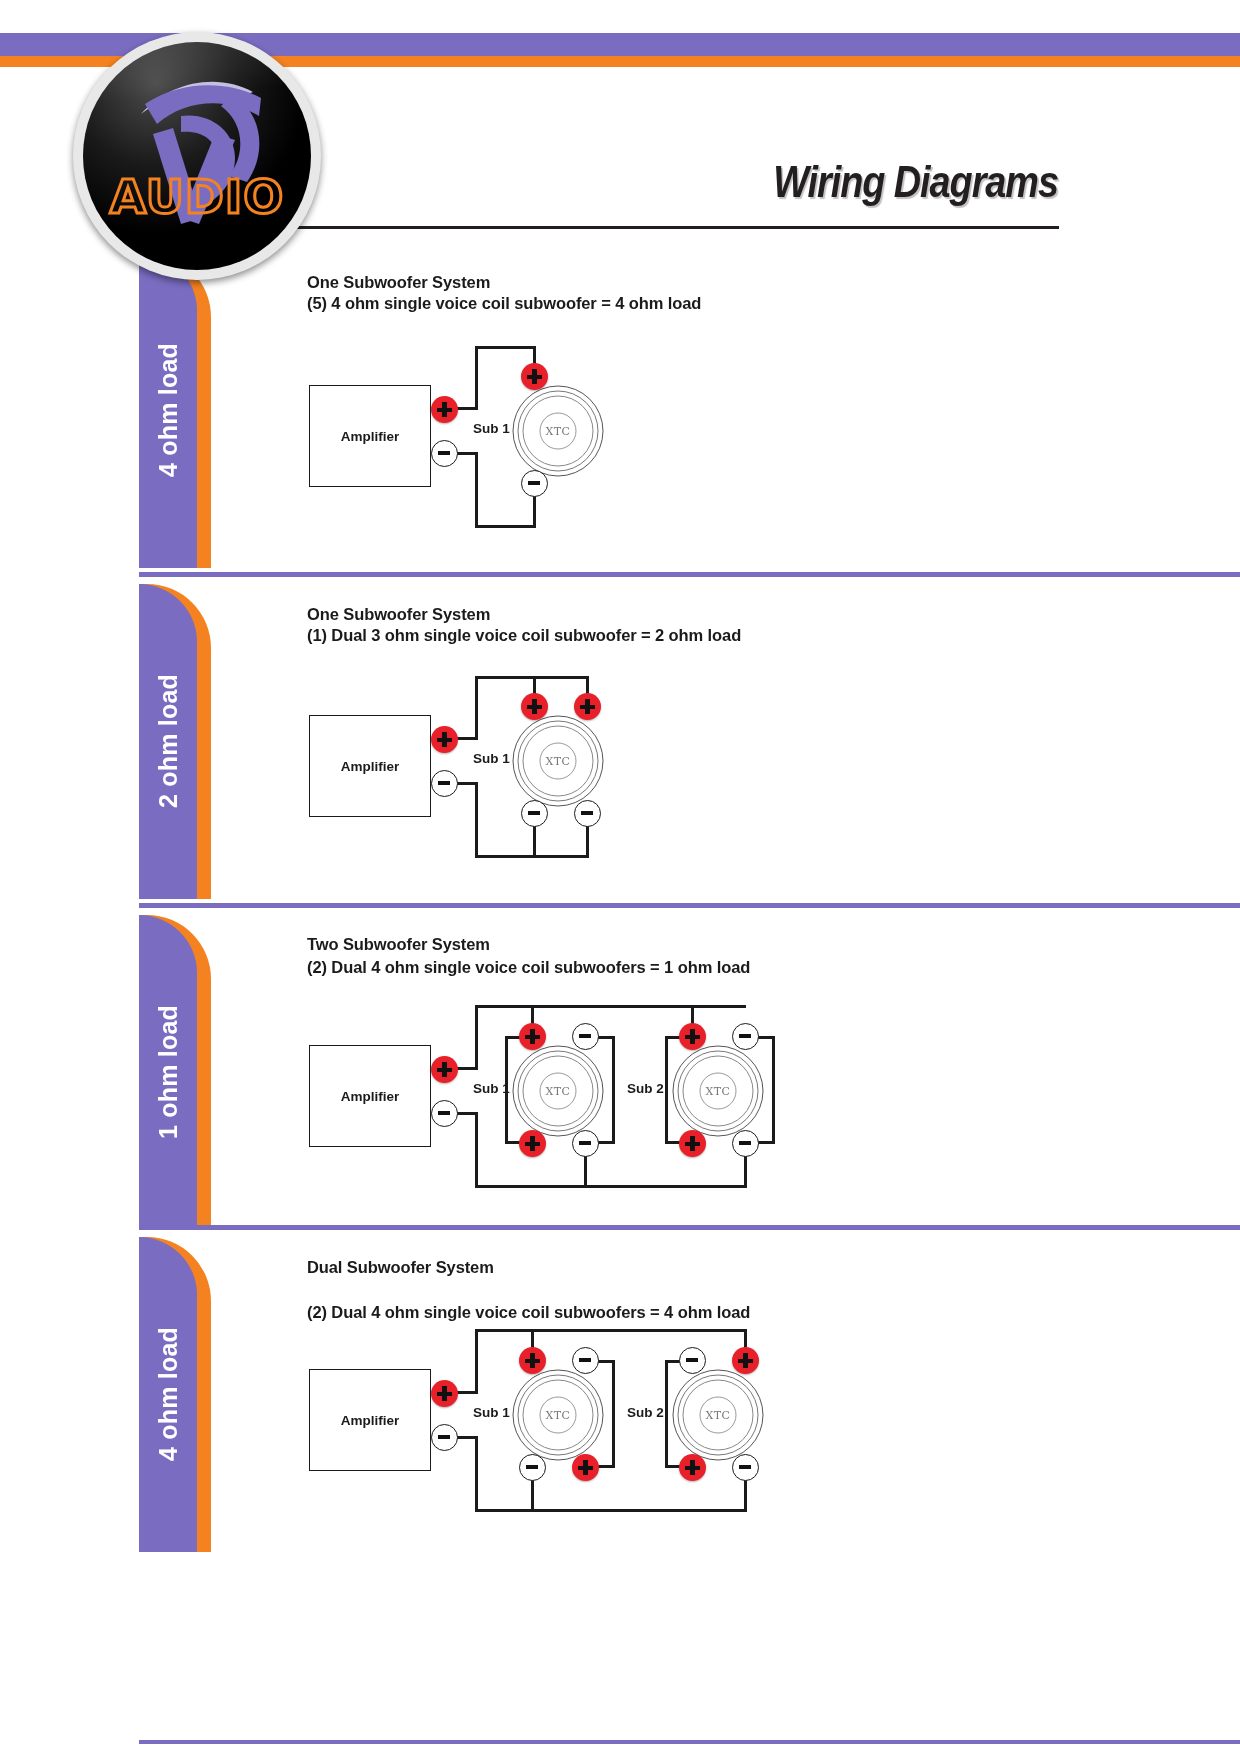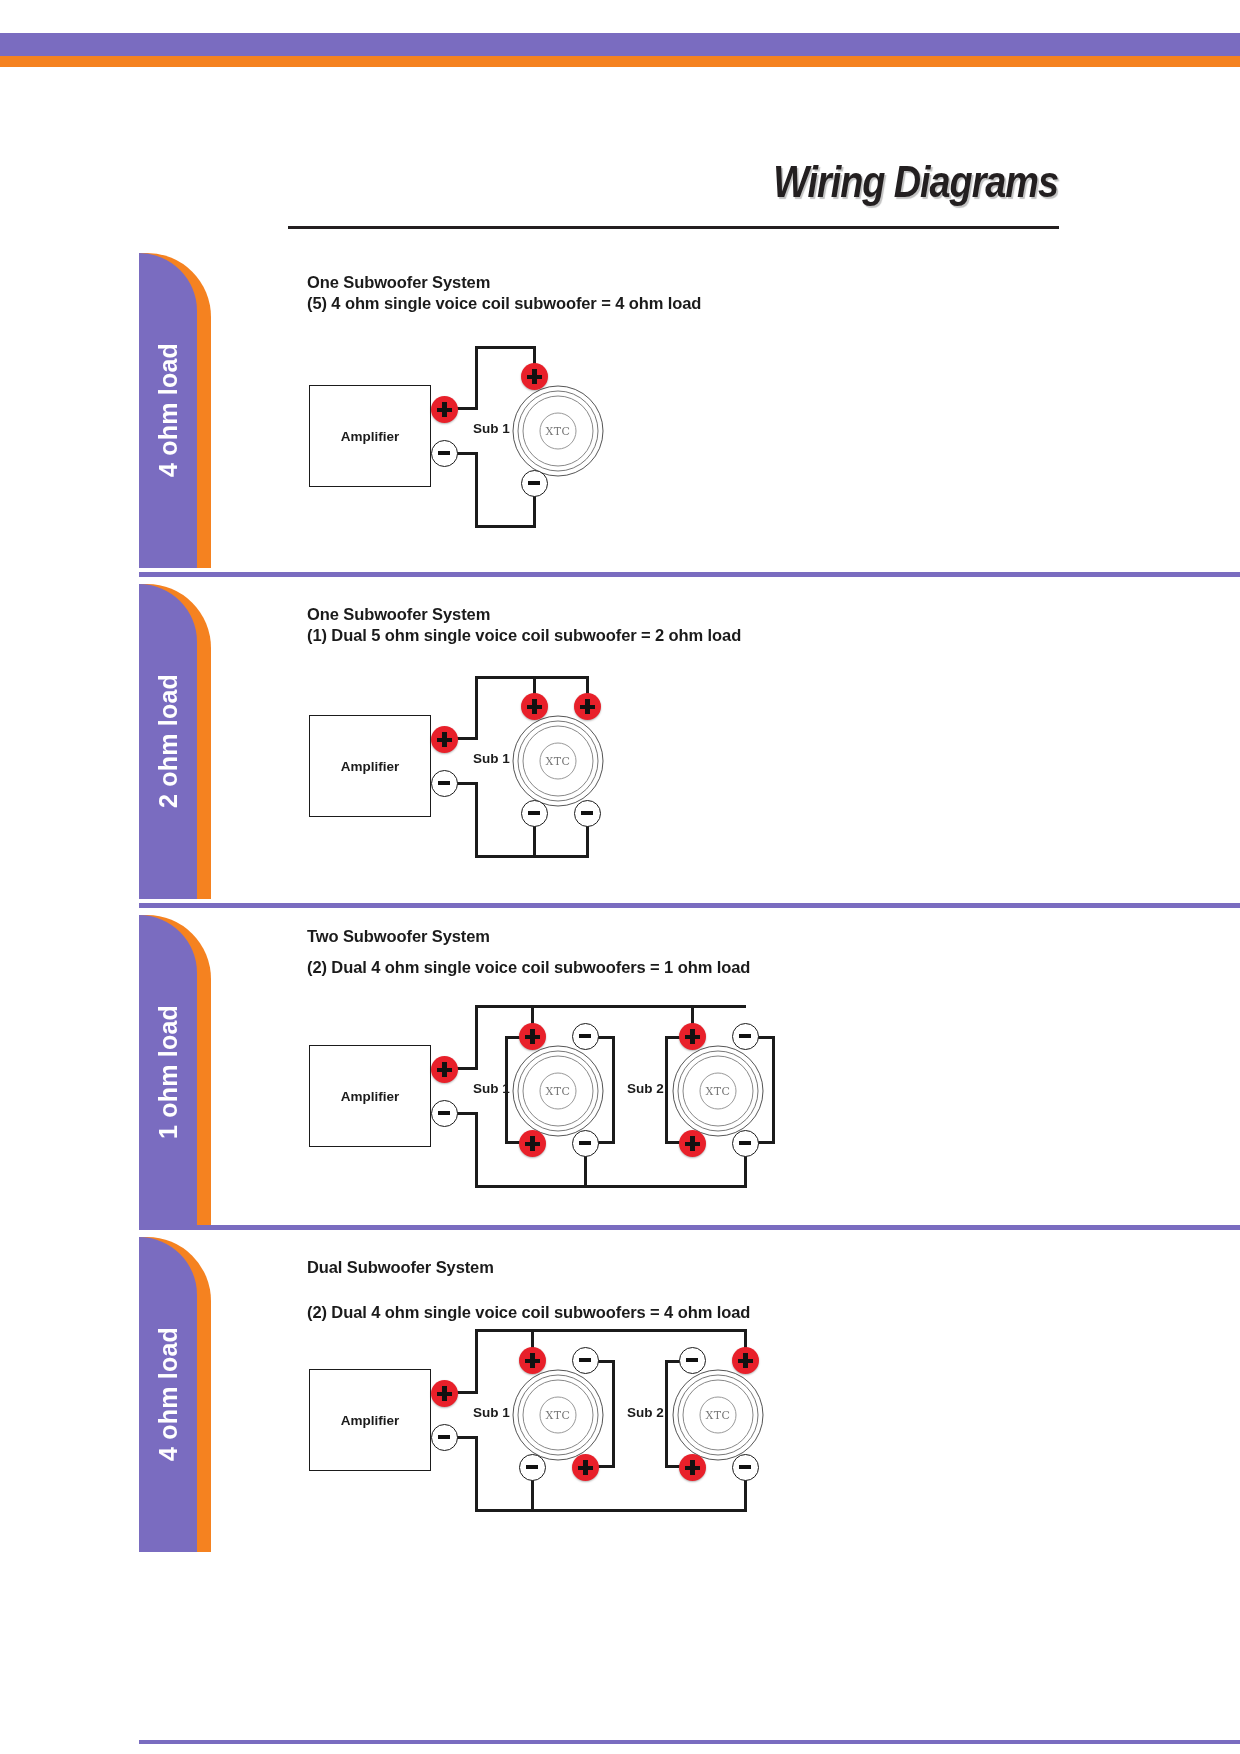--- a/index.html
+++ b/index.html
@@ -203,20 +203,34 @@
   }
 </style>
 </head>
 <body>
 
 <div id="page">
 
   <div class="bar-purple"></div>
   <div class="bar-orange"></div>
 
+  <div class="logo-badge">
+    <div class="logo-inner">
+      <div class="logo-gloss"></div>
+      <svg class="logo-svg" width="228" height="228" viewBox="0 0 228 228">
+        <path d="M58 72 C84 52 120 46 150 58 L170 50 C134 30 86 40 58 72 Z" fill="#cfc7ea" opacity="0.95"></path>
+        <path d="M62 62 C100 36 150 40 178 56 L176 74 C146 56 104 56 74 82 Z" fill="#7a6cc0"></path>
+        <path d="M150 52 C180 72 184 112 164 140 L146 134 C164 110 160 80 138 64 Z" fill="#7a6cc0"></path>
+        <path d="M98 74 C128 70 152 90 152 116 C152 146 126 168 98 170 L94 152 C118 150 134 136 134 116 C134 98 118 88 98 90 Z" fill="#7a6cc0"></path>
+        <path d="M70 92 L90 86 L118 176 L98 182 Z" fill="#7a6cc0"></path>
+        <path d="M132 92 L152 98 L116 182 L98 176 Z" fill="#7a6cc0"></path>
+      </svg>
+      <div class="logo-word">AUDIO</div>
+    </div>
+  </div>
 
   <div class="title">Wiring Diagrams</div>
   <div class="title-rule"></div>
 
   <div class="left-edge"></div>
 
   <div class="section" style="top:0;height:0;">
     <div class="tab" style="top:253px;height:315px;">
       <div class="tab-inner">
         <div class="tab-label">4 ohm load</div>
@@ -260,21 +274,21 @@
   </div>
 
   <div class="section" style="top:572px;height:0;">
     <div class="sec-rule" style="top:0;"></div>
     <div class="tab" style="top:12px;height:315px;">
       <div class="tab-inner">
         <div class="tab-label">2 ohm load</div>
       </div>
     </div>
     <div class="sec-heading" style="top:33px;">One Subwoofer System</div>
-    <div class="sec-sub" style="top:54px;">(1) Dual 5 ohm single voice coil subwoofer = 2 ohm load</div>
+    <div class="sec-sub" style="top:54px;">(1) Dual 3 ohm single voice coil subwoofer = 2 ohm load</div>
 
     <div class="diagram" style="left:0;top:0;width:1240px;height:330px;">
       <div class="amp-box" style="left:309px;top:143px;width:122px;height:102px;">
         <span>Amplifier</span>
       </div>
       <div class="term plus" style="left:431px;top:154px;"></div>
       <div class="term minus" style="left:431px;top:198px;"></div>
 
       <div class="speaker" style="left:512px;top:143px;">
         <svg width="92" height="92" viewBox="0 0 92 92">
@@ -306,21 +320,21 @@
     </div>
   </div>
 
   <div class="section" style="top:903px;height:0;">
     <div class="sec-rule" style="top:0;"></div>
     <div class="tab" style="top:12px;height:315px;">
       <div class="tab-inner">
         <div class="tab-label">1 ohm load</div>
       </div>
     </div>
-    <div class="sec-heading" style="top:24px;text-align:center;">Two Subwoofer System</div>
+    <div class="sec-heading" style="top:32px;text-align:center;">Two Subwoofer System</div>
     <div class="sec-sub" style="top:55px;">(2) Dual 4 ohm single voice coil subwoofers = 1 ohm load</div>
 
     <div class="diagram" style="left:0;top:0;width:1240px;height:330px;">
       <div class="amp-box" style="left:309px;top:142px;width:122px;height:102px;">
         <span>Amplifier</span>
       </div>
       <div class="term plus" style="left:431px;top:153px;"></div>
       <div class="term minus" style="left:431px;top:197px;"></div>
 
       <div class="speaker" style="left:512px;top:142px;">

